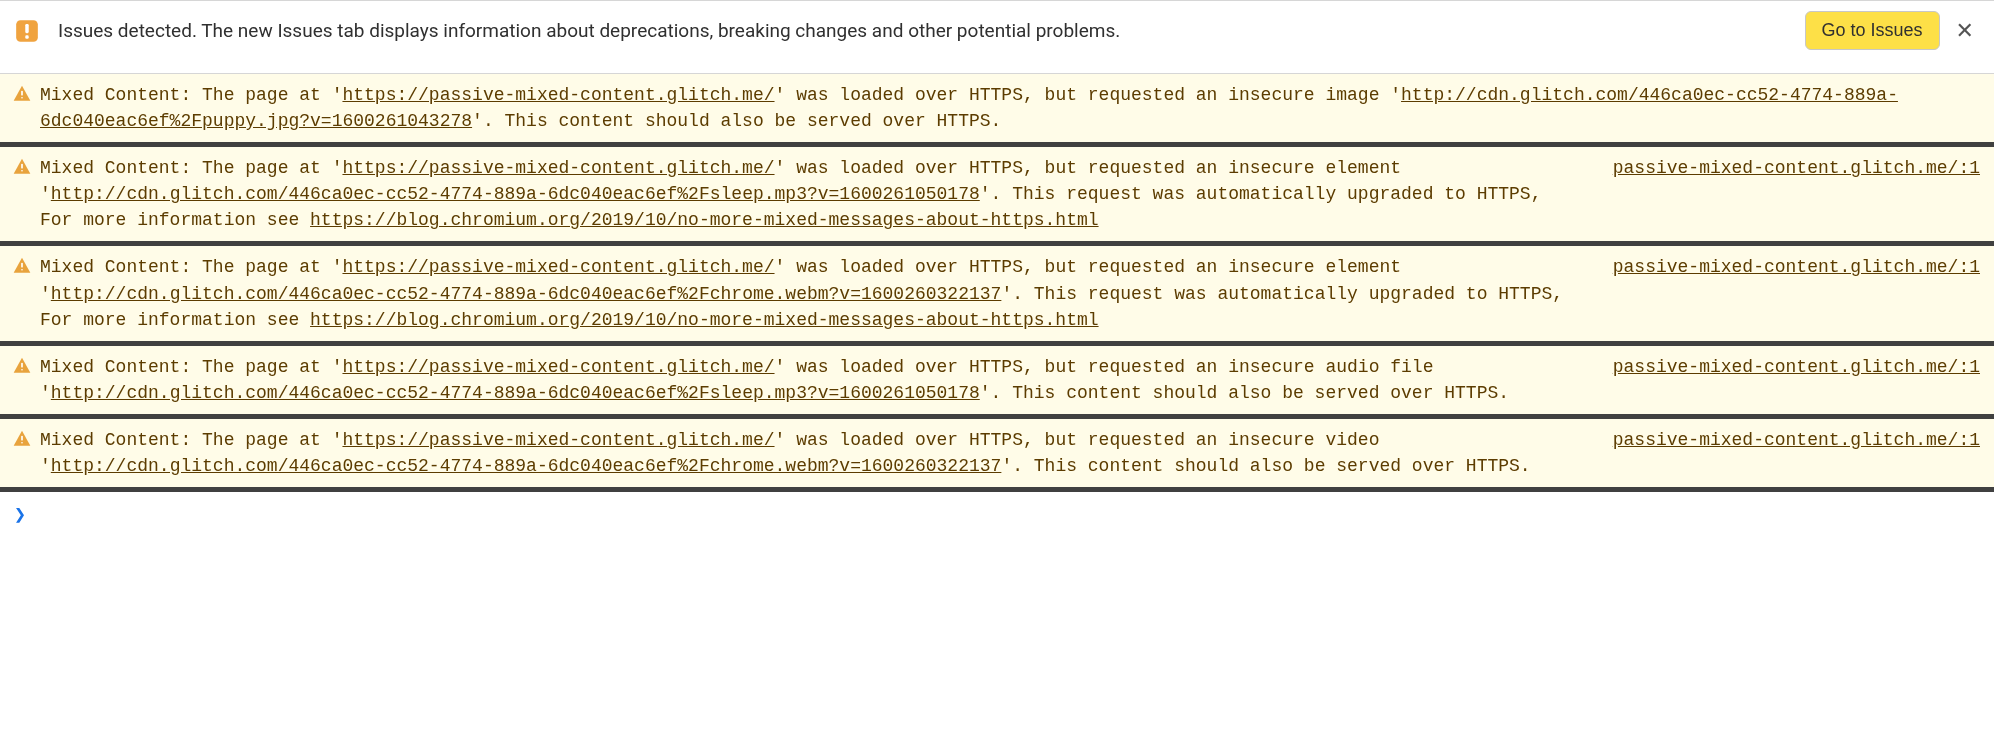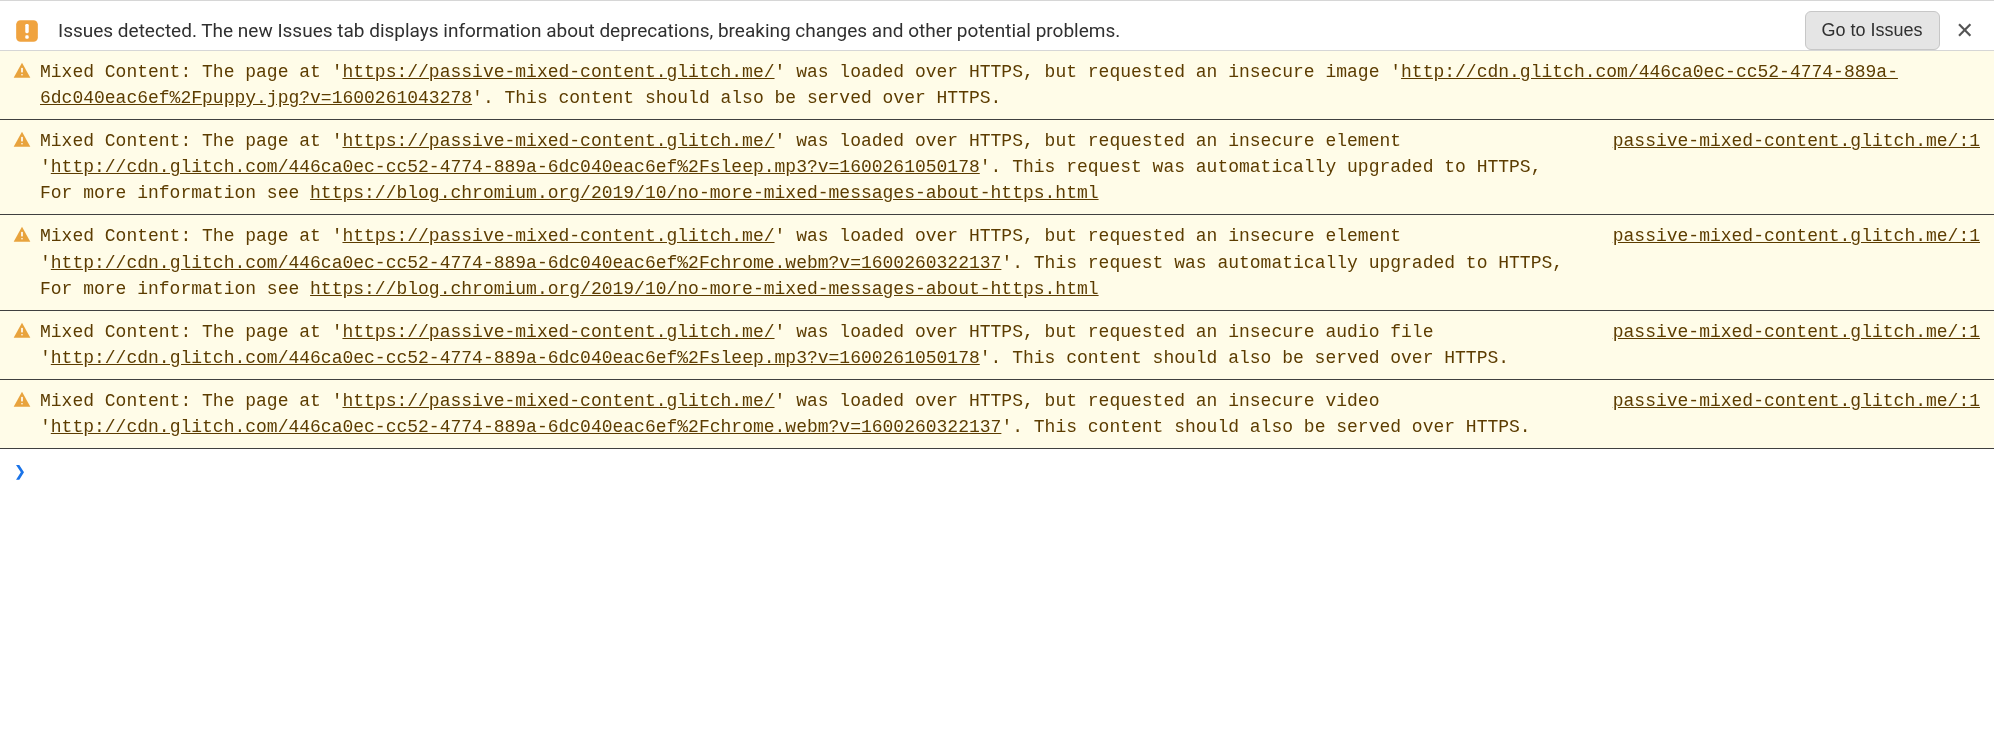--- a/index.html
+++ b/index.html
@@ -9,21 +9,21 @@
     font-size: 18px;
     color: #303030;
     background: #ffffff;
   }
   .console { width: 100%; }
 
   
   .issues-banner {
     display: flex;
     align-items: center;
-    padding: 10px 14px 0 14px;
+    padding: 10px 14px 23px 14px;
     border-top: 1px solid #d6d6d6;
     border-bottom: 1px solid #d6d6d6;
     background: #ffffff;
   }
   .issues-banner .banner-icon {
     width: 26px; height: 26px;
     flex: 0 0 auto;
     margin-right: 18px;
     display: inline-flex;
     align-items: center; justify-content: center;
@@ -31,21 +31,21 @@
   .issues-banner .banner-text {
     flex: 1 1 auto;
     color: #303030;
     font-size: 19px;
   }
   .issues-banner .goto-btn {
     flex: 0 0 auto;
     border: 1px solid #c7c7c7;
     border-radius: 6px;
     padding: 8px 16px;
-    background: #e5e5e5;
+    background: #fde047;
     color: #303030;
     font-size: 18px;
     cursor: pointer;
     margin-right: 10px;
   }
   .issues-banner .close-btn {
     flex: 0 0 auto;
     border: none;
     background: transparent;
     font-size: 22px;
@@ -57,21 +57,21 @@
 
   
   .messages {
     width: 100%;
   }
   .msg-row {
     display: flex;
     align-items: flex-start;
     padding: 8px 14px 8px 12px;
     background: #FFFCE8;
-    border-bottom: 1px solid #404040;
+    border-bottom: 5px solid #404040;
     font-family: "Menlo", "Consolas", "Liberation Mono", monospace;
     font-size: 18px;
     line-height: 1.45;
     color: #5c3c00;
   }
   .msg-row .warn-icon {
     width: 20px;
     flex: 0 0 auto;
     margin-right: 8px;
     margin-top: 2px;

